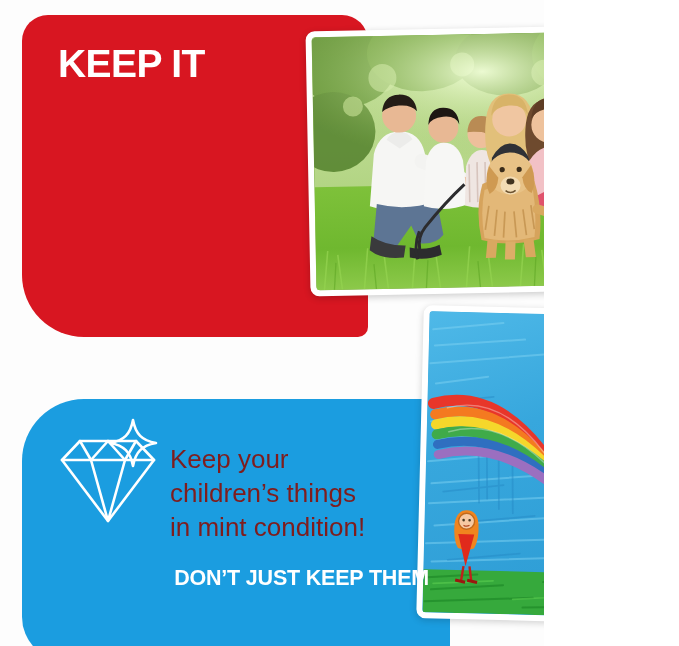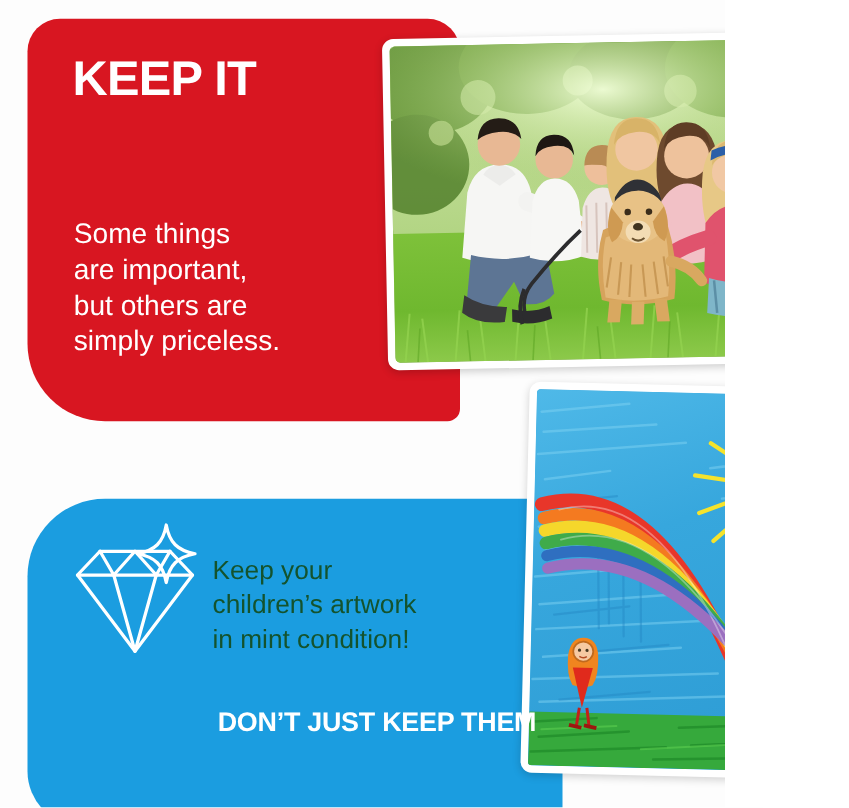--- a/index.html
+++ b/index.html
@@ -12,21 +12,20 @@
     background: #ffffff;
     font-family: "Liberation Sans", sans-serif;
     overflow: hidden;
   }
   #stage {
     position: relative;
     width: 544px;
     height: 646px;
     background: #fdfdfd;
     overflow: hidden;
-    padding-left: 36px;
   }
 
   
   .red-panel {
     position: absolute;
     left: 22px;
     top: 15px;
     width: 346px;
     height: 322px;
     background: #d81621;
@@ -75,22 +74,22 @@
     top: 414px;
     width: 116px;
     height: 116px;
     z-index: 4;
   }
   .blue-body {
     position: absolute;
     left: 170px;
     top: 443px;
     width: 250px;
-    color: #14532d;
-    font-size: 21px;
+    color: #7f1d1d;
+    font-size: 26px;
     line-height: 1.3;
     font-weight: 400;
     z-index: 4;
   }
   .blue-body span { display: block; }
   .blue-cta {
     position: absolute;
     left: 49px;
     top: 566px;
     width: 380px;
@@ -157,46 +156,40 @@
 </style>
 </head>
 <body>
 
 <div id="stage">
 
   <div class="red-panel">
     <div class="red-title">
       <span class="l1">KEEP IT</span>
     </div>
-    <div class="red-body">
-      <span>Some things</span>
-      <span>are important,</span>
-      <span>but others are</span>
-      <span>simply priceless.</span>
-    </div>
   </div>
 
   <div class="blue-panel"></div>
 
   <div class="diamond-icon">
     <svg viewBox="0 0 116 116" width="116" height="116" fill="none" stroke="#ffffff" stroke-width="2.6" stroke-linejoin="round" stroke-linecap="round">
 
       <path d="M12 46 L30 27 L86 27 L104 46 L58 107 Z"></path>
 
       <path d="M12 46 L104 46"></path>
       <path d="M30 27 L41 46 L58 107 L75 46 L86 27"></path>
       <path d="M41 46 L58 27 L75 46"></path>
 
       <path d="M83 6 C85.5 20 92 26.5 106 29 C92 31.5 85.5 38 83 52 C80.5 38 74 31.5 60 29 C74 26.5 80.5 20 83 6 Z"></path>
     </svg>
   </div>
 
   <div class="blue-body">
     <span>Keep your</span>
-    <span>children’s artwork</span>
+    <span>children’s things</span>
     <span>in mint condition!</span>
   </div>
 
   <div class="blue-cta">
     <span>DON’T JUST KEEP THEM</span>
   </div>
 
   <div class="photo-frame">
     <div class="photo-inner">
       <svg class="photo-svg" viewBox="0 0 340 253" preserveAspectRatio="none">

